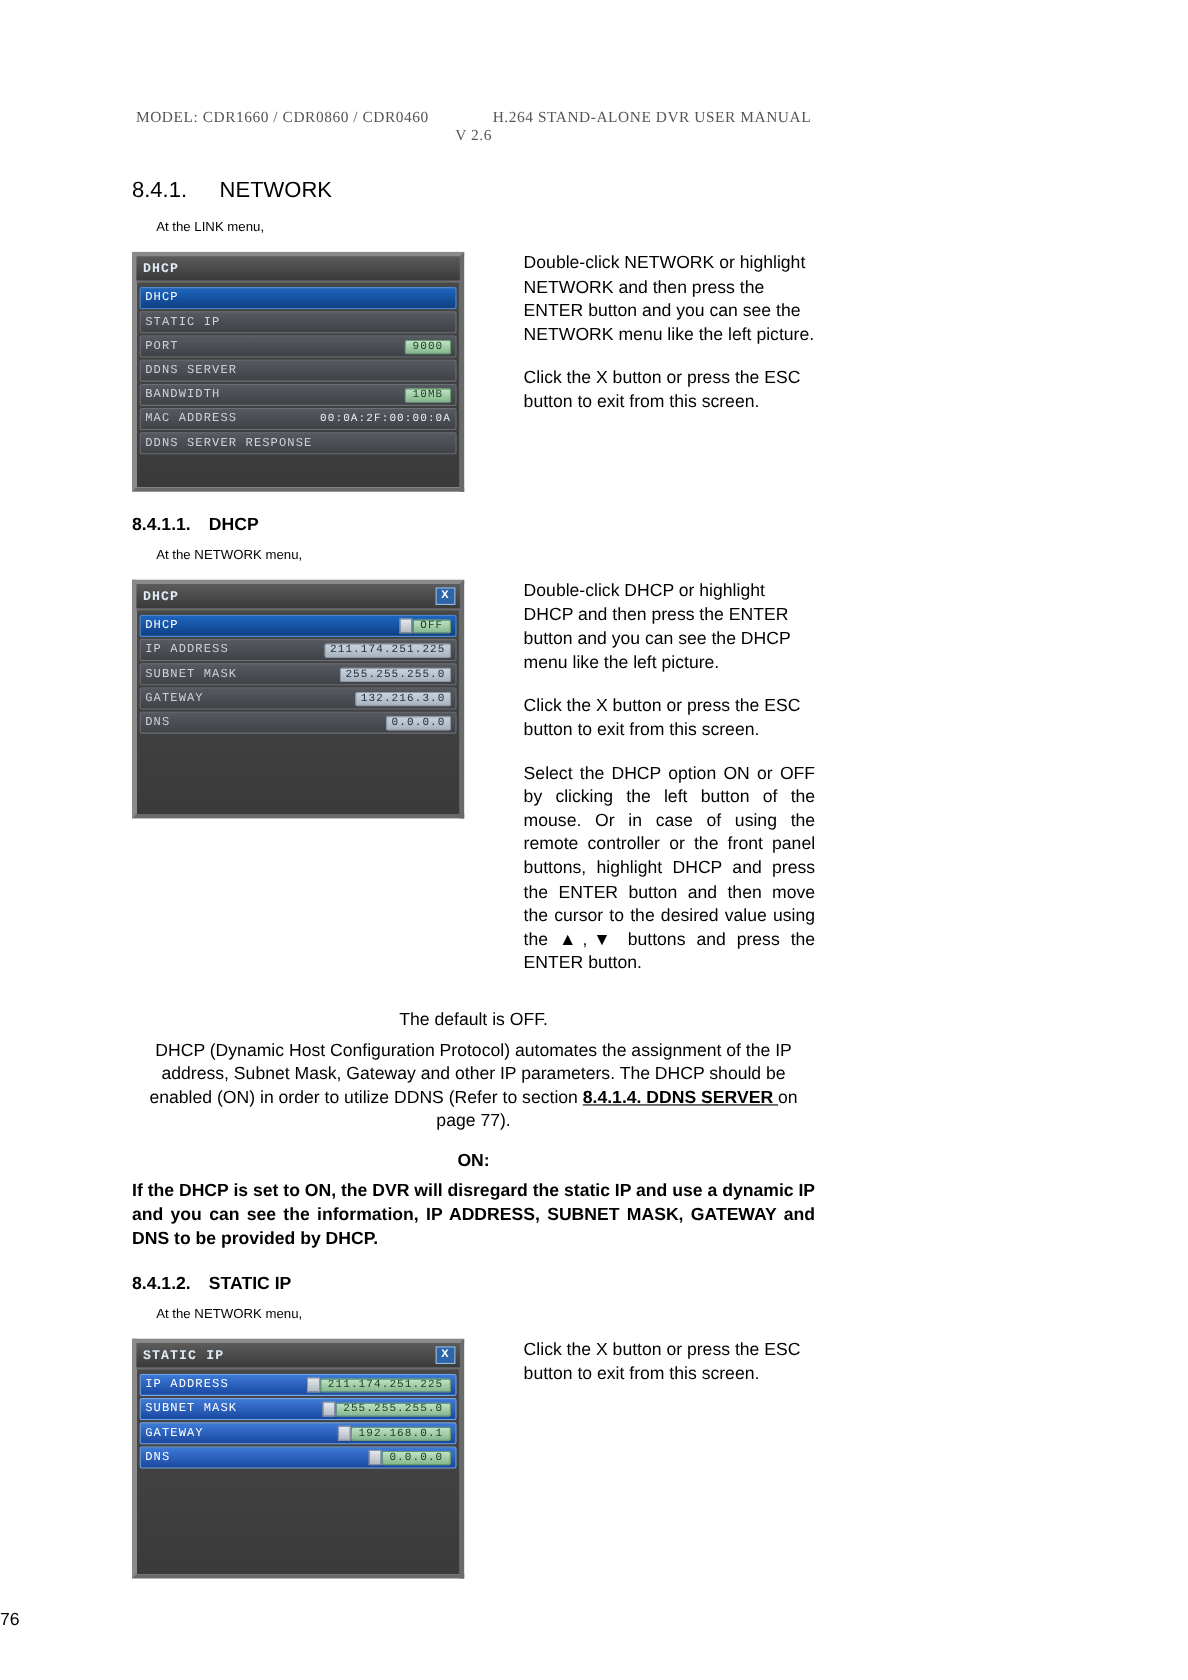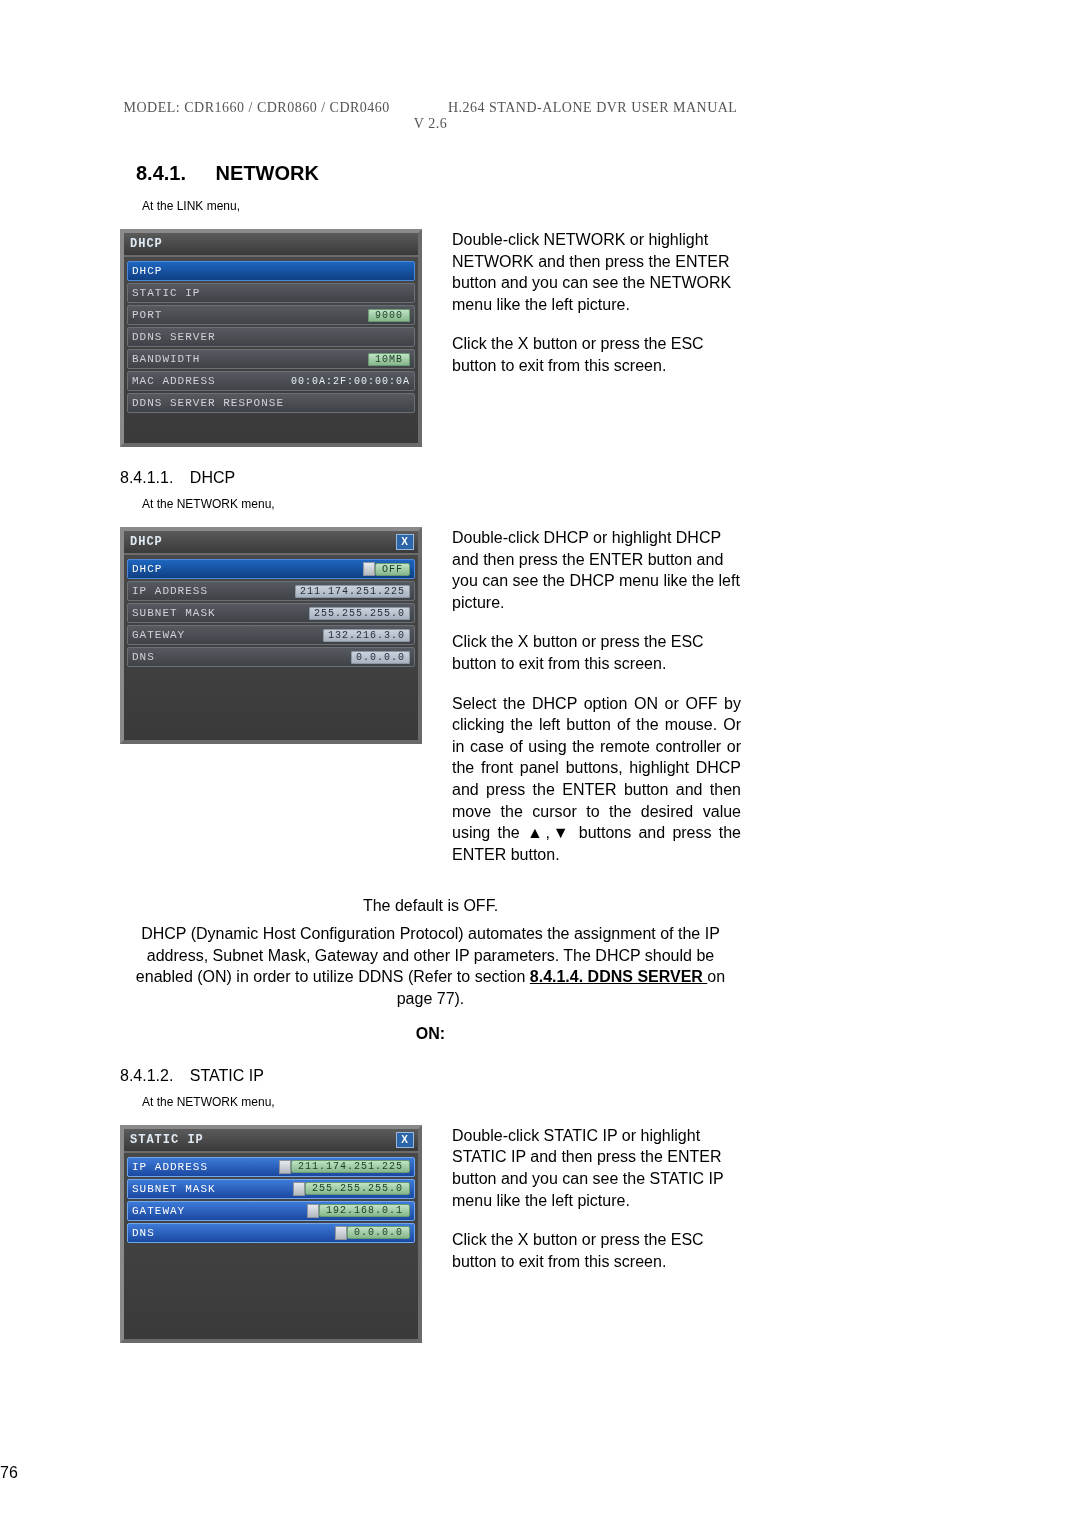--- a/index.html
+++ b/index.html
@@ -1,25 +1,25 @@
 <!DOCTYPE html>
 <html><head>
 <meta charset="utf-8">
 <style>
   body { margin:0; padding:0; background:#fff; font-family: Arial, Helvetica, sans-serif; color:#000; }
   .page { width:856px; height:1527px; position:relative; box-sizing:border-box; padding:100px 115px 0 120px; }
   .hdr { font-family: "Times New Roman", serif; font-size:14px; color:#555; text-align:center; letter-spacing:0.5px; margin-bottom:30px; }
   .hdr .gap { display:inline-block; width:50px; }
-  h2.sec { font-size:20px; font-weight:bold; margin:0 0 14px 16px; }
+  h2.sec { font-size:20px; font-weight:normal; margin:0 0 14px 0; }
   h2.sec .num { display:inline-block; margin-right:24px; }
-  h3.sub { font-size:16px; font-weight:normal; margin:22px 0 10px 0; }
+  h3.sub { font-size:16px; font-weight:bold; margin:22px 0 10px 0; }
   h3.sub .num{ display:inline-block; margin-right:12px;}
   .intro { font-size:12px; margin:0 0 16px 22px; }
   .row { display:flex; align-items:flex-start; gap:30px; margin-bottom:12px; }
-  .col-r { flex:1; font-size:16px; line-height:1.35; }
+  .col-r { flex:1; font-size:16px; line-height:1.35;margin-left:24px; }
   .col-r p { margin:0 0 18px 0; }
   .col-r p.just { text-align:justify; }
   .body-p { font-size:16px; line-height:1.35; margin:0 0 6px 0;text-align:center; }
   .body-p .u { text-decoration:underline; font-weight:bold; }
   .bold { font-weight:bold; }
   .justb { text-align:justify; font-weight:bold; font-size:16px; line-height:1.35; margin:0 0 6px 0;}
 
   
   .panel { width:302px; border:4px solid #6a6a6a; border-top-color:#8a8a8a; border-left-color:#8a8a8a;
            background:linear-gradient(#4a4a4a,#3a3a3a); font-family:"Courier New",monospace; color:#cfd2d8;
@@ -146,20 +146,21 @@
       <p>Click the X button or press the ESC button to exit from this screen.</p>
       <p class="just">Select the DHCP option ON or OFF by clicking the left button of the mouse. Or in case of using the remote controller or the front panel buttons, highlight DHCP and press the ENTER button and then move the cursor to the desired value using the ▲,▼ buttons and press  the ENTER  button.</p>
     </div>
   </div>
 
   <p class="body-p">The default is OFF.</p>
   <p class="body-p">
     <span>DHCP (Dynamic Host Configuration Protocol) automates the assignment of the IP address, Subnet Mask, Gateway and other IP parameters. The DHCP should be enabled (ON) in order to utilize DDNS (Refer to section </span><span class="u">8.4.1.4. DDNS SERVER </span><span>on page 77).</span>
   </p>
   <p class="body-p bold" style="margin-top:14px;">ON:</p>
+  <p class="justb">If the DHCP is set to ON, the DVR will disregard the static IP and use a dynamic IP and you can see the information, IP ADDRESS, SUBNET MASK, GATEWAY and DNS to be provided by DHCP.</p>
 
   <h3 class="sub">
     <span class="num">8.4.1.2.</span>
     <span>STATIC IP</span>
   </h3>
   <p class="intro">At the NETWORK menu,</p>
 
   <div class="row">
     <div class="panel h3">
       <div class="p-title">
@@ -191,19 +192,18 @@
         <div class="m-row glow">
             <span class="lab">DNS</span>
             <span class="val val-toggle">
               <span class="knob"></span>
               <span class="val-pill">0.0.0.0</span>
             </span>
           </div>
       </div>
     </div>
     <div class="col-r">
-      <p>Double-click STATIC IP or highlight STATIC IP and then press the ENTER button and you can see the STATIC IP menu like the left picture.</p>
       <p>Click the X button or press the ESC button to exit from this screen.</p>
     </div>
   </div>
 
   <div class="pgnum">76</div>
 </div>
 
 </body></html>

